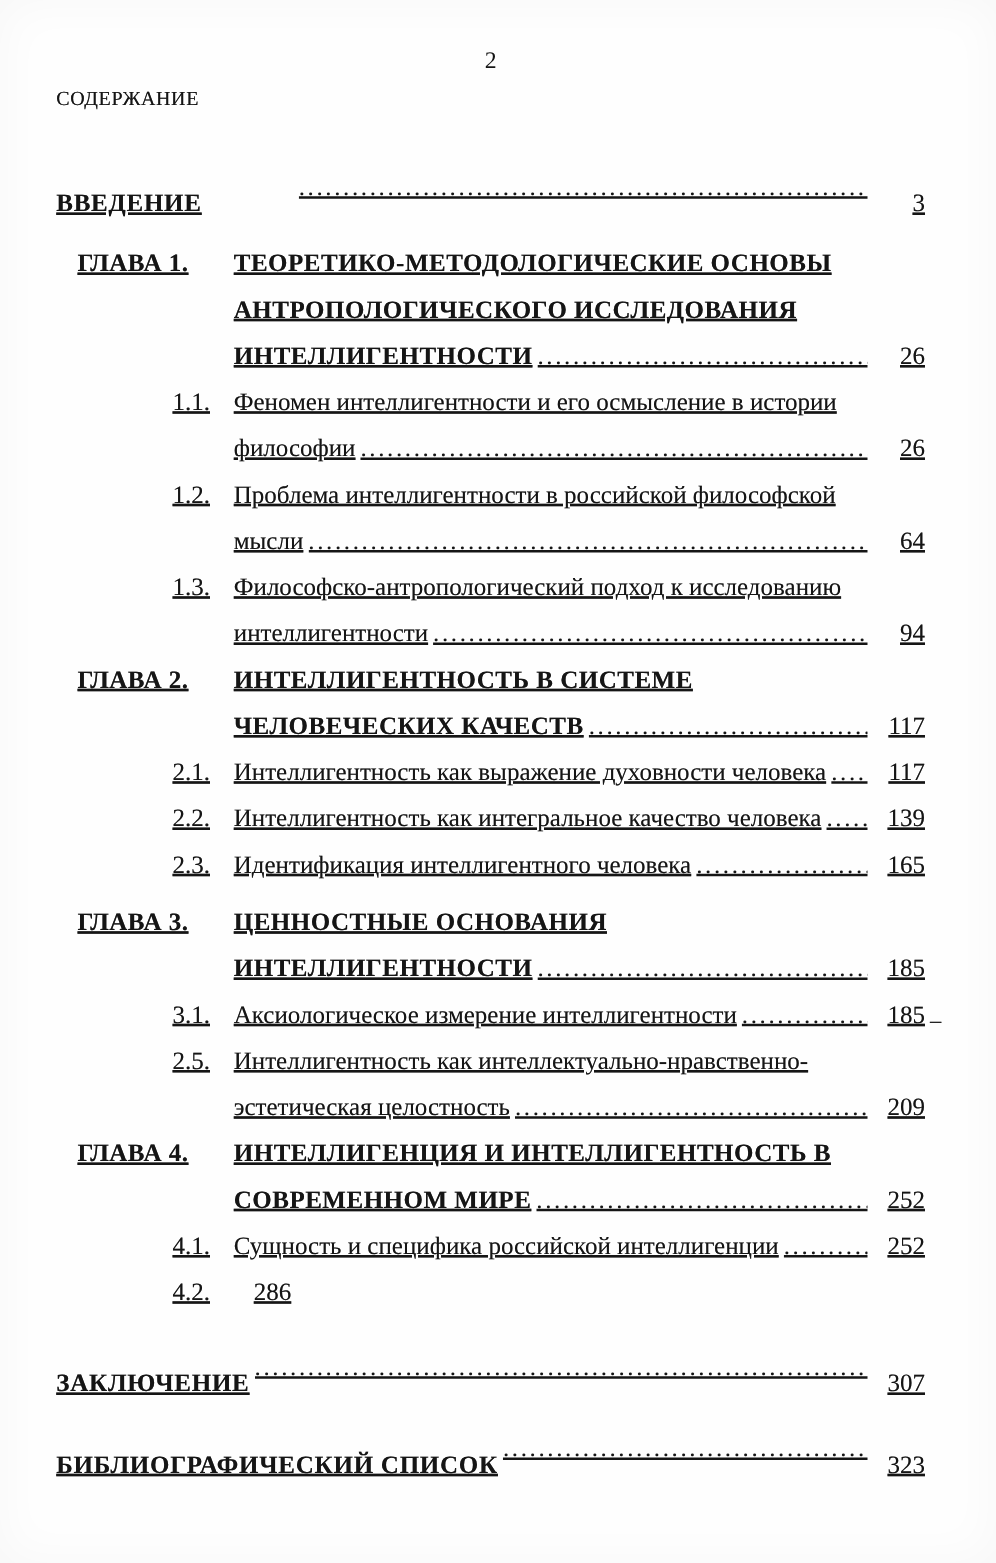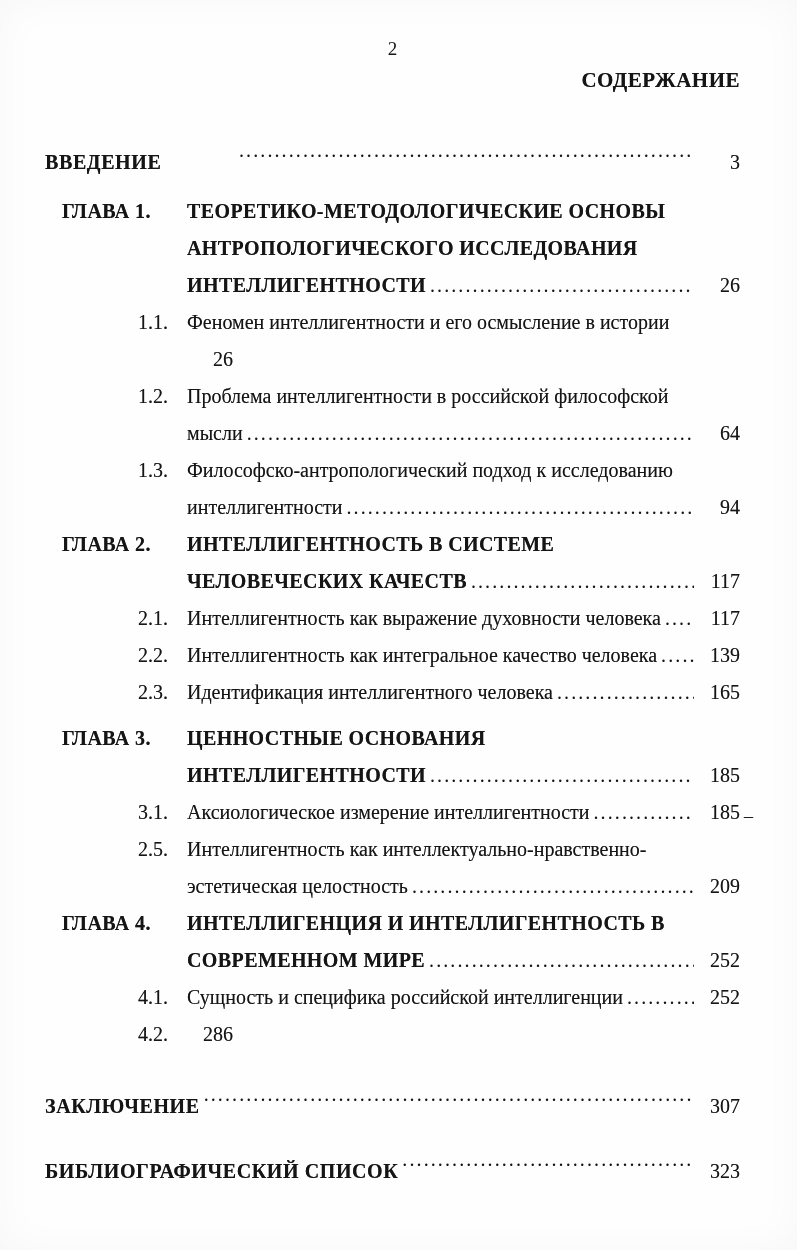--- a/index.html
+++ b/index.html
@@ -18,35 +18,36 @@
     box-sizing: border-box;
     padding: 38px 57px 0 45px;
   }
   .page-num-top {
     text-align: center;
     font-size: 19px;
     line-height: 22px;
   }
   .doc-title {
     margin: 8px 0 0 0;
-    text-align: right;
-    font-size: 21px;
-    font-weight: bold;
+    text-align: left;
+    font-size: 16px;
+    font-weight: normal;
     letter-spacing: 0.5px;
     line-height: 24px;
     text-shadow: 0 0 0.5px rgba(0,0,0,0.6);
   }
   .toc { margin-top: 40px; }
   .entry { }
   .line {
     display: flex;
     align-items: baseline;
     height: 37px;
     line-height: 37px;
     font-size: 20px;
+    text-decoration: underline;
   }
   .col1 {
     flex: none;
     width: 142px;
     box-sizing: border-box;
     white-space: nowrap;
   }
   .col2 {
     flex: 1;
     min-width: 0;
@@ -145,20 +146,24 @@
       <div class="entry section">
         <div class="line">
           <span class="col1">1.1.</span>
           <span class="col2">
             <span class="txt">Феномен интеллигентности и его осмысление в истории</span>
           </span>
           <span class="col3"></span>
         </div>
         <div class="line">
           <span class="col1"></span>
+          <span class="col2">
+            <span class="txt">философии </span>
+            <span class="leader"></span>
+          </span>
           <span class="col3">26</span>
         </div>
       </div>
       <div class="entry section">
         <div class="line">
           <span class="col1">1.2.</span>
           <span class="col2">
             <span class="txt">Проблема интеллигентности в российской философской</span>
           </span>
           <span class="col3"></span>

